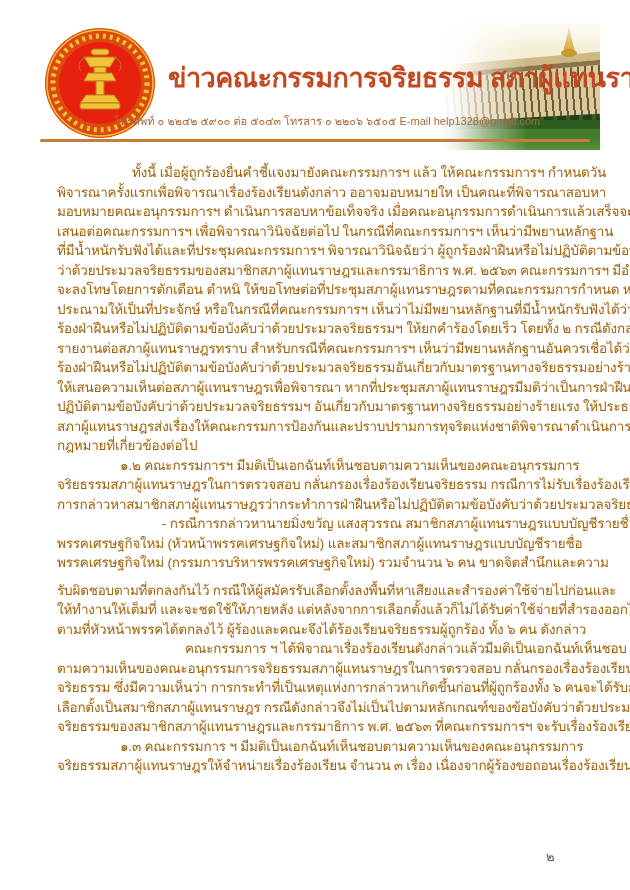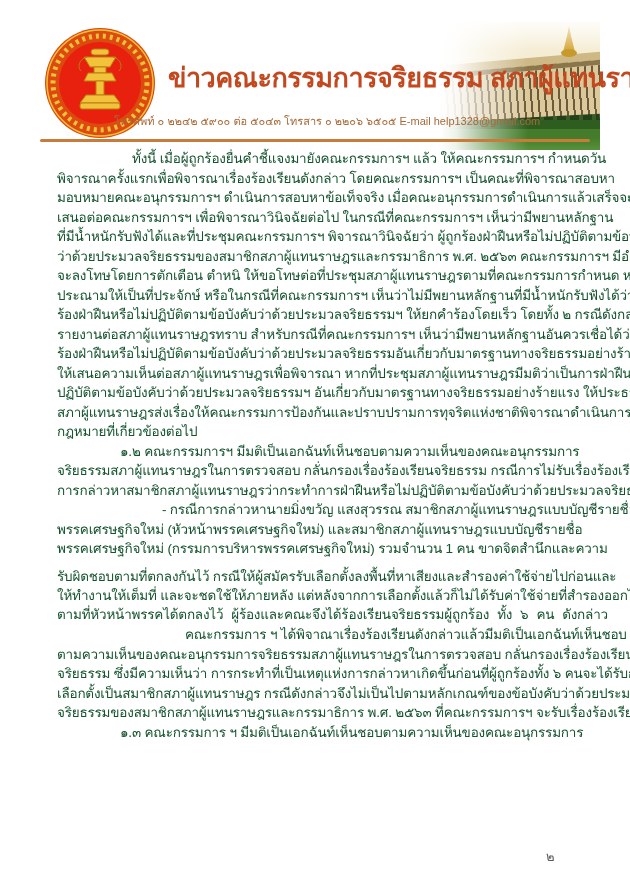--- a/index.html
+++ b/index.html
@@ -59,22 +59,22 @@
   .contact{
     position:absolute;left:114px;top:112px;z-index:3;
     font-size:11px;white-space:nowrap;
   }
   .rule{
     position:absolute;left:40px;top:139px;width:550px;height:3px;z-index:4;
     border-radius:2px;
   }
   
   .body{
-    position:absolute;left:57px;top:149px;width:532px;z-index:1;
-    color:#14532d;
+    position:absolute;left:57px;top:163px;width:532px;z-index:1;
+    color:#a16207;
   }
   .line{
     font-size:13.5px;line-height:19.5px;height:19.5px;
     white-space:nowrap;letter-spacing:-0.2px;
   }
   .pagenum{
     position:absolute;left:546px;top:846px;
     font-size:13px;color:#5a5a5a;z-index:1;
   }
 </style>
@@ -114,46 +114,47 @@
   </svg>
 
   <h1 class="title" style="color:#c2481f;">ข่าวคณะกรรมการจริยธรรม สภาผู้แทนราษฎร</h1>
 
   <div class="contact" style="color:#a86a38;">โทรศัพท์ ๐ ๒๒๔๒ ๕๙๐๐ ต่อ ๕๐๔๓  โทรสาร  ๐ ๒๒๐๖ ๖๕๐๕  E-mail help1328@gmail.com</div>
 
   <div class="rule" style="background:#c97b3a;"></div>
 
   <main class="body">
       <div class="line" style="padding-left: 75px;">ทั้งนี้ เมื่อผู้ถูกร้องยื่นคำชี้แจงมายังคณะกรรมการฯ แล้ว ให้คณะกรรมการฯ กำหนดวัน</div>
-      <div class="line" style="padding-left: 0px;">พิจารณาครั้งแรกเพื่อพิจารณาเรื่องร้องเรียนดังกล่าว โดยคณะกรรมการฯ เป็นคณะที่พิจารณาสอบหา</div>
+      <div class="line" style="padding-left: 0px;">พิจารณาครั้งแรกเพื่อพิจารณาเรื่องร้องเรียนดังกล่าว ออาจมอบหมายให เป็นคณะที่พิจารณาสอบหา</div>
       <div class="line" style="padding-left: 0px;">มอบหมายคณะอนุกรรมการฯ ดำเนินการสอบหาข้อเท็จจริง เมื่อคณะอนุกรรมการดำเนินการแล้วเสร็จจะได้</div>
       <div class="line" style="padding-left: 0px;">เสนอต่อคณะกรรมการฯ เพื่อพิจารณาวินิจฉัยต่อไป ในกรณีที่คณะกรรมการฯ เห็นว่ามีพยานหลักฐาน</div>
       <div class="line" style="padding-left: 0px;">ที่มีน้ำหนักรับฟังได้และที่ประชุมคณะกรรมการฯ พิจารณาวินิจฉัยว่า ผู้ถูกร้องฝ่าฝืนหรือไม่ปฏิบัติตามข้อบังคับ</div>
       <div class="line" style="padding-left: 0px;">ว่าด้วยประมวลจริยธรรมของสมาชิกสภาผู้แทนราษฎรและกรรมาธิการ พ.ศ. ๒๕๖๓ คณะกรรมการฯ มีอำนาจที่</div>
       <div class="line" style="padding-left: 0px;">จะลงโทษโดยการตักเตือน ตำหนิ ให้ขอโทษต่อที่ประชุมสภาผู้แทนราษฎรตามที่คณะกรรมการกำหนด หรือ</div>
       <div class="line" style="padding-left: 0px;">ประณามให้เป็นที่ประจักษ์ หรือในกรณีที่คณะกรรมการฯ เห็นว่าไม่มีพยานหลักฐานที่มีน้ำหนักรับฟังได้ว่าผู้ถูก</div>
       <div class="line" style="padding-left: 0px;">ร้องฝ่าฝืนหรือไม่ปฏิบัติตามข้อบังคับว่าด้วยประมวลจริยธรรมฯ ให้ยกคำร้องโดยเร็ว โดยทั้ง ๒ กรณีดังกล่าวให้</div>
       <div class="line" style="padding-left: 0px;">รายงานต่อสภาผู้แทนราษฎรทราบ  สำหรับกรณีที่คณะกรรมการฯ เห็นว่ามีพยานหลักฐานอันควรเชื่อได้ว่า ผู้ถูก</div>
       <div class="line" style="padding-left: 0px;">ร้องฝ่าฝืนหรือไม่ปฏิบัติตามข้อบังคับว่าด้วยประมวลจริยธรรมอันเกี่ยวกับมาตรฐานทางจริยธรรมอย่างร้ายแรง</div>
       <div class="line" style="padding-left: 0px;">ให้เสนอความเห็นต่อสภาผู้แทนราษฎรเพื่อพิจารณา หากที่ประชุมสภาผู้แทนราษฎรมีมติว่าเป็นการฝ่าฝืนหรือไม่</div>
       <div class="line" style="padding-left: 0px;">ปฏิบัติตามข้อบังคับว่าด้วยประมวลจริยธรรมฯ อันเกี่ยวกับมาตรฐานทางจริยธรรมอย่างร้ายแรง ให้ประธาน</div>
       <div class="line" style="padding-left: 0px;">สภาผู้แทนราษฎรส่งเรื่องให้คณะกรรมการป้องกันและปราบปรามการทุจริตแห่งชาติพิจารณาดำเนินการตาม</div>
       <div class="line" style="padding-left: 0px;">กฎหมายที่เกี่ยวข้องต่อไป</div>
       <div class="line" style="padding-left: 63px;">๑.๒ คณะกรรมการฯ มีมติเป็นเอกฉันท์เห็นชอบตามความเห็นของคณะอนุกรรมการ</div>
       <div class="line" style="padding-left: 0px;">จริยธรรมสภาผู้แทนราษฎรในการตรวจสอบ กลั่นกรองเรื่องร้องเรียนจริยธรรม กรณีการไม่รับเรื่องร้องเรียน</div>
       <div class="line" style="padding-left: 0px;">การกล่าวหาสมาชิกสภาผู้แทนราษฎรว่ากระทำการฝ่าฝืนหรือไม่ปฏิบัติตามข้อบังคับว่าด้วยประมวลจริยธรรม</div>
       <div class="line" style="padding-left: 105px;">- กรณีการกล่าวหานายมิ่งขวัญ  แสงสุวรรณ สมาชิกสภาผู้แทนราษฎรแบบบัญชีรายชื่อ</div>
       <div class="line" style="padding-left: 0px;">พรรคเศรษฐกิจใหม่ (หัวหน้าพรรคเศรษฐกิจใหม่) และสมาชิกสภาผู้แทนราษฎรแบบบัญชีรายชื่อ</div>
-      <div class="line" style="padding-left: 0px;">พรรคเศรษฐกิจใหม่ (กรรมการบริหารพรรคเศรษฐกิจใหม่) รวมจำนวน 1 คน ขาดจิตสำนึกและความ</div>
+      <div class="line" style="padding-left: 0px;">พรรคเศรษฐกิจใหม่ (กรรมการบริหารพรรคเศรษฐกิจใหม่) รวมจำนวน ๖ คน ขาดจิตสำนึกและความ</div>
       <div class="line" style="padding-left: 0px; margin-top: 8px;">รับผิดชอบตามที่ตกลงกันไว้ กรณีให้ผู้สมัครรับเลือกตั้งลงพื้นที่หาเสียงและสำรองค่าใช้จ่ายไปก่อนและ</div>
       <div class="line" style="padding-left: 0px;">ให้ทำงานให้เต็มที่ และจะชดใช้ให้ภายหลัง แต่หลังจากการเลือกตั้งแล้วก็ไม่ได้รับค่าใช้จ่ายที่สำรองออกไปก่อน</div>
-      <div class="line" style="padding-left: 0px; font-family: Liberation Mono, monospace;">ตามที่หัวหน้าพรรคได้ตกลงไว้ ผู้ร้องและคณะจึงได้ร้องเรียนจริยธรรมผู้ถูกร้อง ทั้ง ๖ คน ดังกล่าว</div>
+      <div class="line" style="padding-left: 0px;">ตามที่หัวหน้าพรรคได้ตกลงไว้ ผู้ร้องและคณะจึงได้ร้องเรียนจริยธรรมผู้ถูกร้อง ทั้ง ๖ คน ดังกล่าว</div>
       <div class="line" style="padding-left: 128px;">คณะกรรมการ ฯ ได้พิจาณาเรื่องร้องเรียนดังกล่าวแล้วมีมติเป็นเอกฉันท์เห็นชอบ</div>
       <div class="line" style="padding-left: 0px;">ตามความเห็นของคณะอนุกรรมการจริยธรรมสภาผู้แทนราษฎรในการตรวจสอบ กลั่นกรองเรื่องร้องเรียน</div>
       <div class="line" style="padding-left: 0px;">จริยธรรม ซึ่งมีความเห็นว่า การกระทำที่เป็นเหตุแห่งการกล่าวหาเกิดขึ้นก่อนที่ผู้ถูกร้องทั้ง ๖ คนจะได้รับการ</div>
       <div class="line" style="padding-left: 0px;">เลือกตั้งเป็นสมาชิกสภาผู้แทนราษฎร กรณีดังกล่าวจึงไม่เป็นไปตามหลักเกณฑ์ของข้อบังคับว่าด้วยประมวล</div>
       <div class="line" style="padding-left: 0px;">จริยธรรมของสมาชิกสภาผู้แทนราษฎรและกรรมาธิการ พ.ศ. ๒๕๖๓ ที่คณะกรรมการฯ จะรับเรื่องร้องเรียนไว้</div>
       <div class="line" style="padding-left: 63px;">๑.๓ คณะกรรมการ ฯ มีมติเป็นเอกฉันท์เห็นชอบตามความเห็นของคณะอนุกรรมการ</div>
+      <div class="line" style="padding-left: 0px;">จริยธรรมสภาผู้แทนราษฎรให้จำหน่ายเรื่องร้องเรียน จำนวน ๓ เรื่อง เนื่องจากผู้ร้องขอถอนเรื่องร้องเรียน</div>
     </main>
 
   <div class="pagenum">๒</div>
 
 </div>
 
 </body></html>

